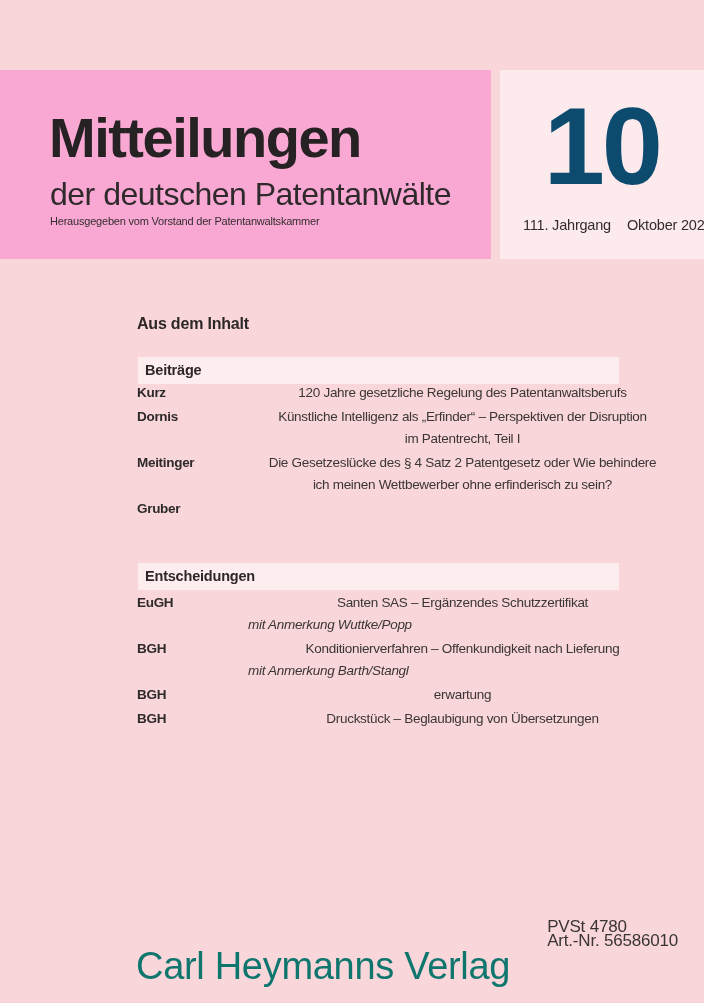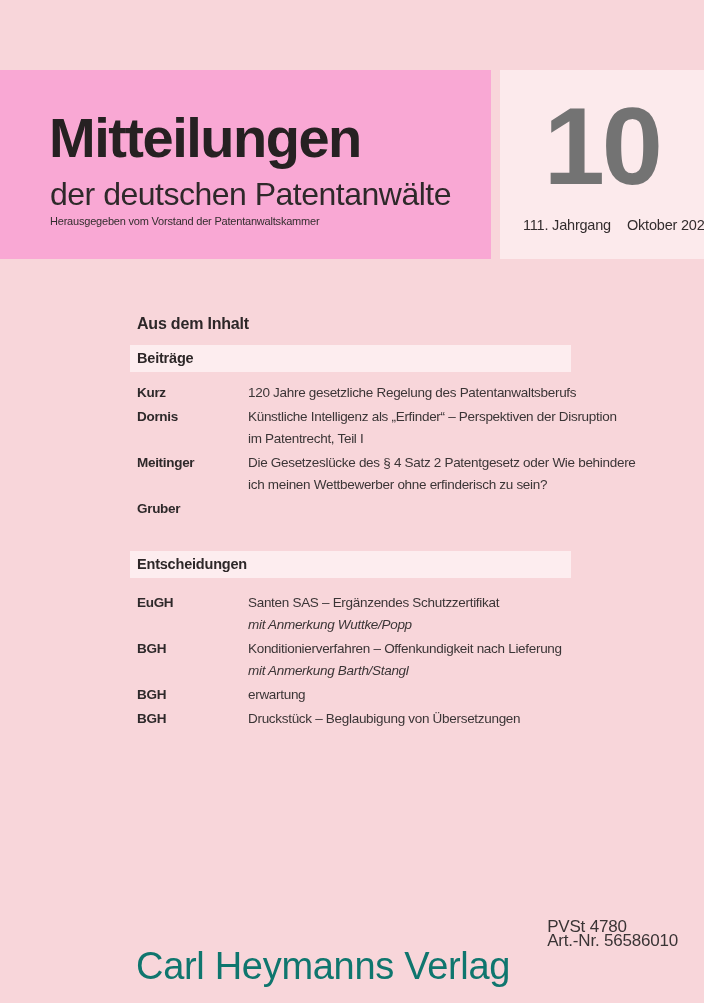--- a/index.html
+++ b/index.html
@@ -55,21 +55,21 @@
     width: 204px; height: 189px;
     background: #fceaec;
   }
   .issue-number {
     position: absolute;
     top: 21px; right: 44px;
     font-size: 110px;
     font-weight: bold;
     letter-spacing: -3px;
     line-height: 1;
-    color: #737373;
+    color: #0c4a6e;
   }
   .issue-dateline {
     position: absolute;
     left: 23px; top: 147px;
     font-size: 14.5px;
     letter-spacing: -0.2px;
     color: #332d2e;
     display: flex;
     gap: 16px;
     white-space: nowrap;
@@ -79,23 +79,24 @@
   .inhalt-heading {
     position: absolute;
     left: 137px; top: 315px;
     font-size: 16px;
     font-weight: bold;
     letter-spacing: -0.2px;
     color: #2d2728;
   }
   .section-bar {
     position: absolute;
-    left: 130px;
-    width: 441px; height: 27px;
+    left: 138px;
+    width: 481px; height: 27px;
     background: #fdedef;
+    margin-top: 12px;
   }
   .section-bar .bar-label {
     display: block;
     padding-left: 7px;
     line-height: 26px;
     font-size: 14.5px;
     font-weight: bold;
     letter-spacing: -0.2px;
     color: #2d2728;
   }
@@ -114,21 +115,21 @@
     grid-template-columns: 111px auto;
     margin-bottom: 2px;
     font-size: 13.5px;
     letter-spacing: -0.3px;
     line-height: 22px;
   }
   .toc-author {
     font-weight: bold;
     color: #2e292a;
   }
-  .toc-line { white-space: nowrap; color: #3b3536; }
+  .toc-line { white-space: nowrap; color: #3b3536; text-align: center; }
   .toc-line:empty { display: none; }
   .toc-note {
     white-space: nowrap;
     font-style: italic;
     color: #3b3536;
   }
   .toc-note:empty { display: none; }
 
   
   .publisher {

